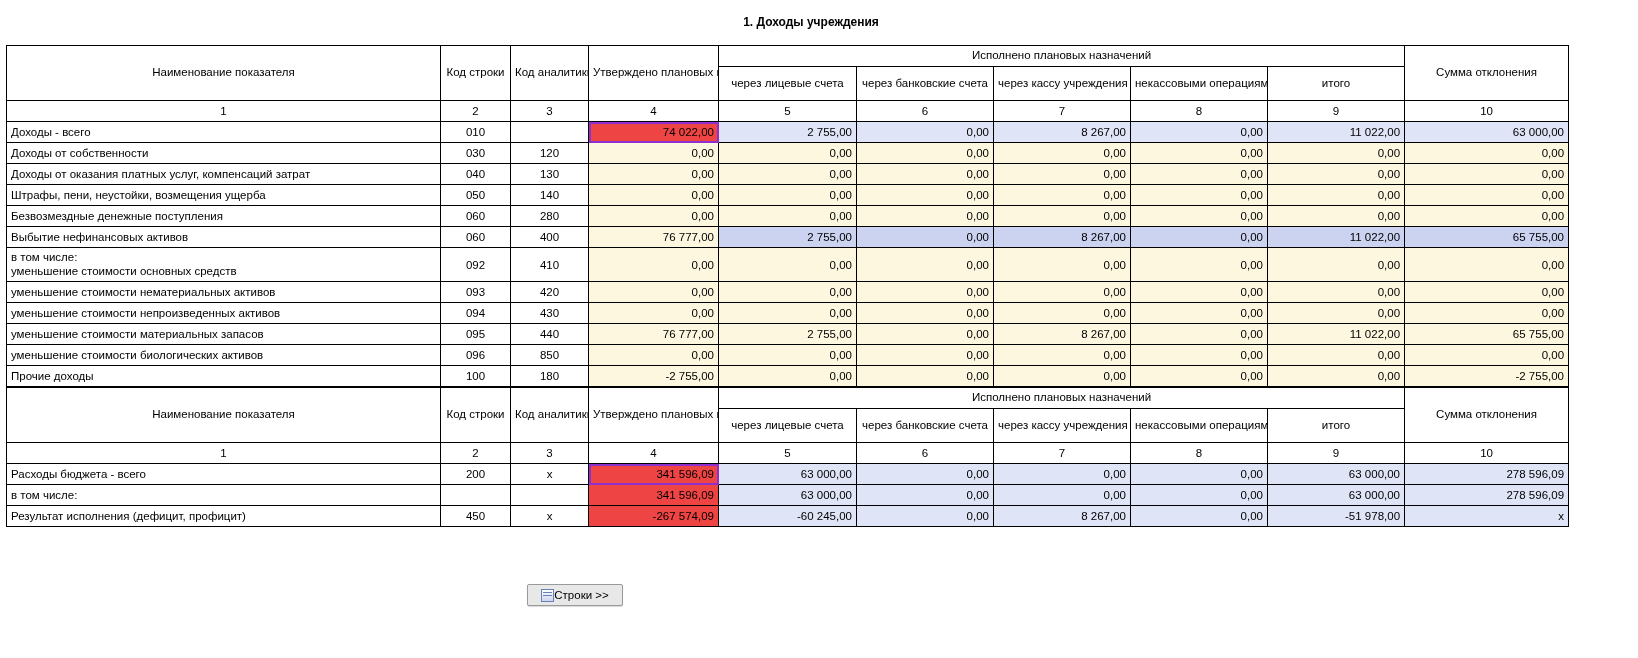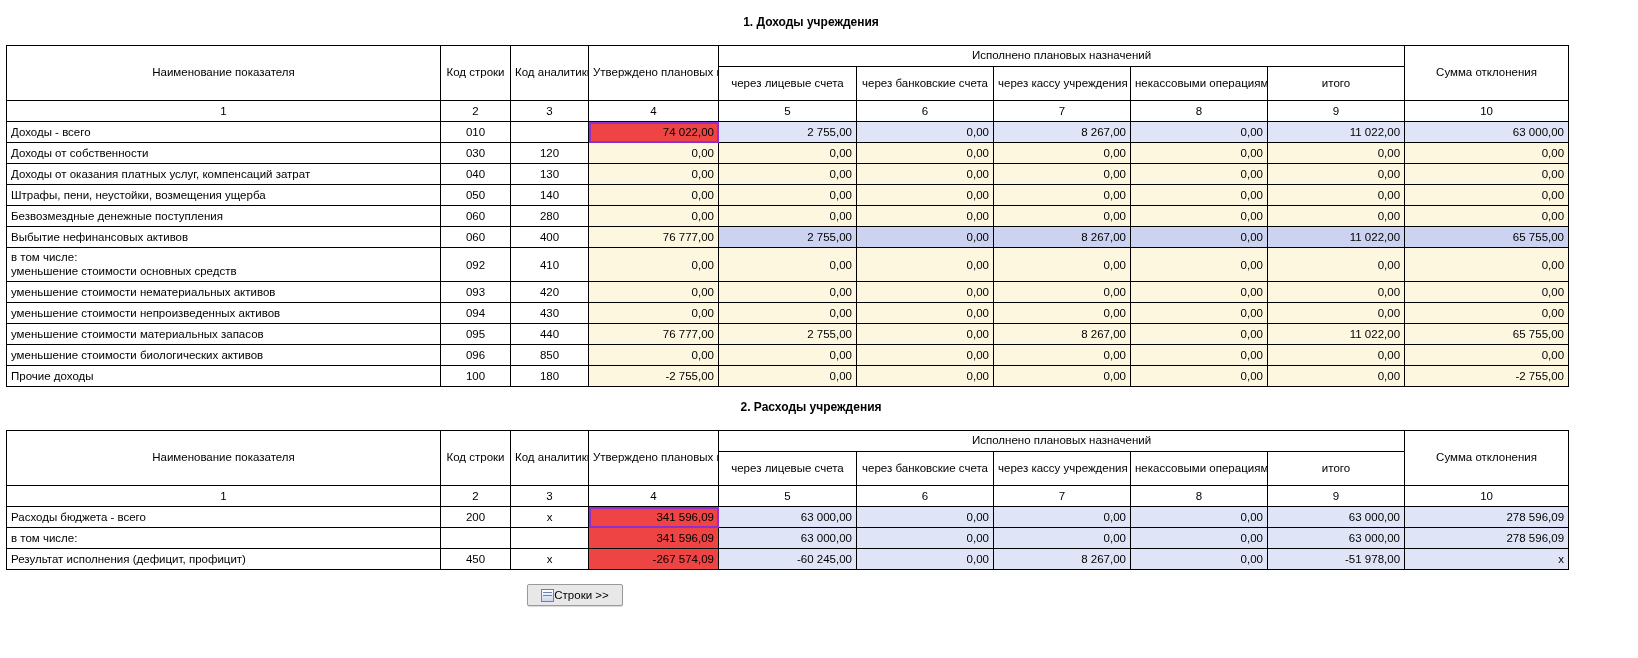--- a/index.html
+++ b/index.html
@@ -276,21 +276,20 @@
           <td class="num yellow">0,00</td>
           <td class="num yellow">0,00</td>
           <td class="num yellow">0,00</td>
           <td class="num yellow">0,00</td>
           <td class="num yellow">-2 755,00</td>
         </tr>
       </tbody>
 
   </table>
 
-  <div class="section-title sec2">2. Расходы учреждения</div>
   <table class="grid t2">
     <colgroup>
       <col style="width:434px">
         <col style="width:70px">
         <col style="width:78px">
         <col style="width:130px">
       <col style="width:138px">
         <col style="width:137px">
         <col style="width:137px">
         <col style="width:137px">

